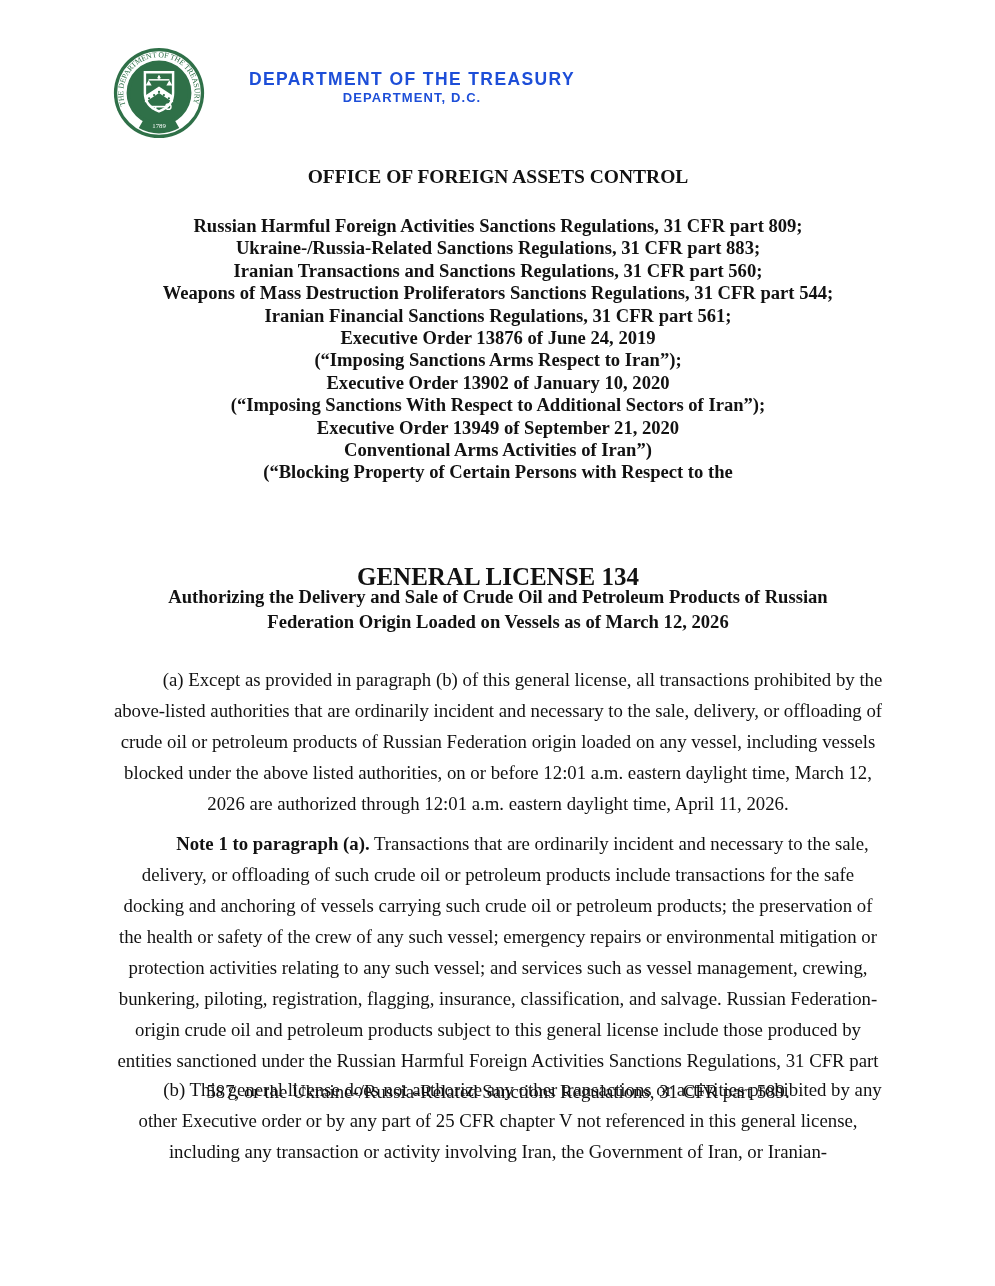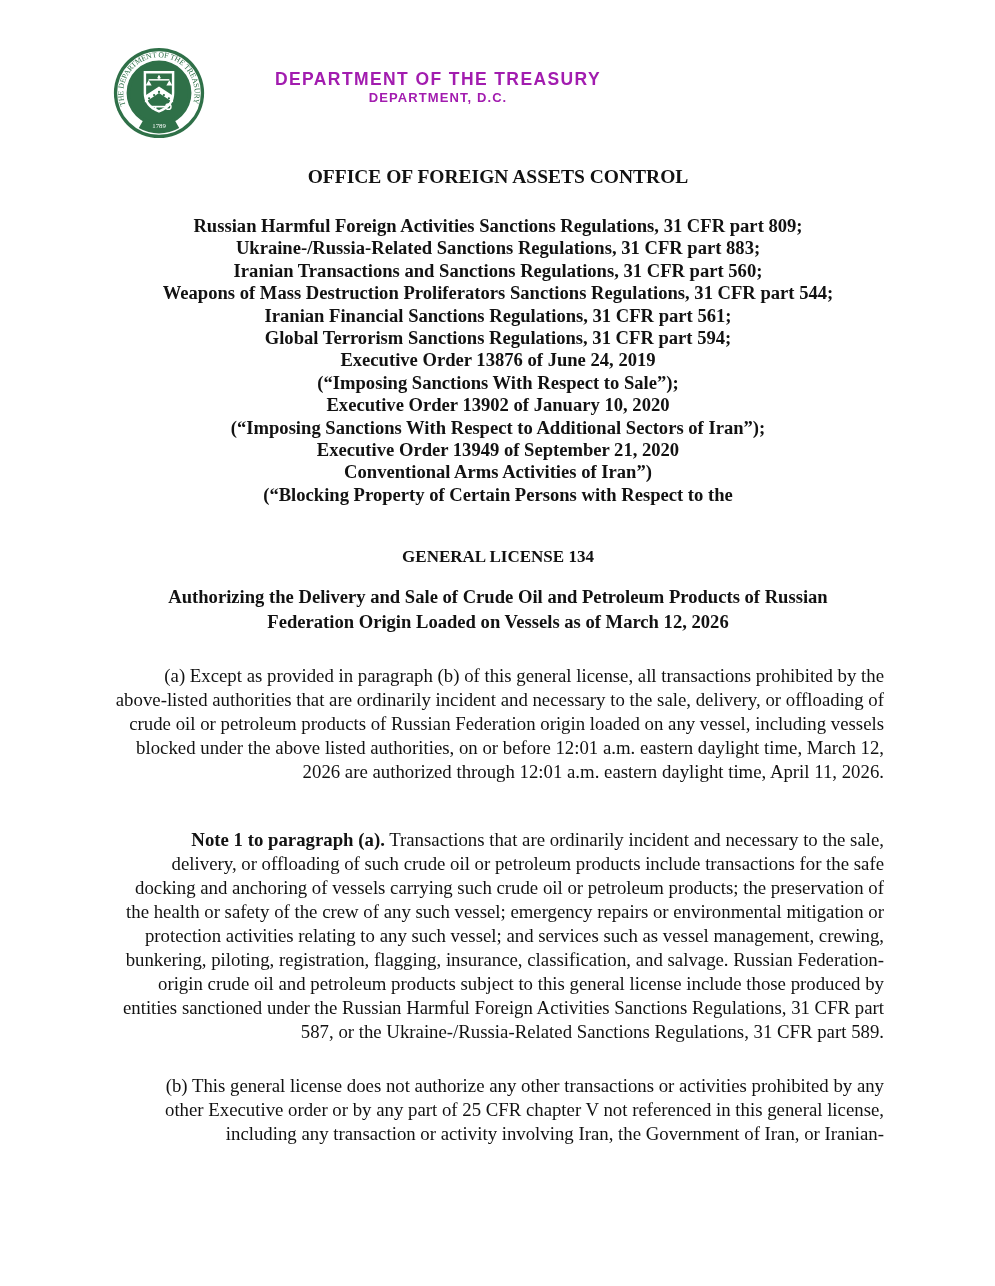--- a/index.html
+++ b/index.html
@@ -20,44 +20,43 @@
     width: 94px;
     height: 94px;
   }
   .lh-line {
     position: absolute;
     left: 0;
     width: 824px;
     text-align: center;
     font-family: "Liberation Sans", sans-serif;
     font-weight: bold;
-    color: #a21caf;
-    margin-left: 26px;
+    color: #1d4ed8;
   }
   .lh-agency { top: 69px; font-size: 17.5px; letter-spacing: 1.4px; }
   .lh-location { top: 90px; font-size: 13px; letter-spacing: 1.1px; }
 
   
   .block {
     position: absolute;
     left: 112px;
     width: 772px;
     margin: 0;
     font-family: Liberation Serif, serif;
   }
   .centered { text-align: center; font-weight: bold; }
   .office-title { top: 166px; font-size: 19.5px; }
   .authorities { top: 215px; font-size: 18.6px; line-height: 22.4px; }
-  .license-title { top: 547px; font-size: 17px; }
+  .license-title { top: 563px; font-size: 25px; }
   .subject { top: 585px; font-size: 18.6px; line-height: 24.6px; }
 
   .body-para {
     font-size: 18.8px;
-    line-height: 24px;
-    text-align: right;
+    line-height: 31px;
+    text-align: center;
     text-indent: 49px;
   }
   .para-a { top: 664px; }
   .note-1 { top: 828px; }
   .para-b { top: 1074px; }
   .note-lead { font-weight: bold; }
 </style>
 </head>
 <body>
 
@@ -105,23 +104,22 @@
   <div class="lh-line lh-location">DEPARTMENT, D.C.</div>
 
   <div class="block centered office-title">OFFICE OF FOREIGN ASSETS CONTROL</div>
 
   <div class="block centered authorities">
     <div>Russian Harmful Foreign Activities Sanctions Regulations, 31 CFR part 809;</div>
     <div>Ukraine-/Russia-Related Sanctions Regulations, 31 CFR part 883;</div>
     <div>Iranian Transactions and Sanctions Regulations, 31 CFR part 560;</div>
     <div>Weapons of Mass Destruction Proliferators Sanctions Regulations, 31 CFR part 544;</div>
     <div>Iranian Financial Sanctions Regulations, 31 CFR part 561;</div>
-    <div>Global Terrorism Sanctions Regulations, 31 CFR part 594;</div>
     <div>Executive Order 13876 of June 24, 2019</div>
-    <div>(“Imposing Sanctions With Respect to Sale”);</div>
+    <div>(“Imposing Sanctions Arms Respect to Iran”);</div>
     <div>Executive Order 13902 of January 10, 2020</div>
     <div>(“Imposing Sanctions With Respect to Additional Sectors of Iran”);</div>
     <div>Executive Order 13949 of September 21, 2020</div>
     <div>Conventional Arms Activities of Iran”)</div>
     <div>(“Blocking Property of Certain Persons with Respect to the</div>
   </div>
 
   <div class="block centered license-title">GENERAL LICENSE 134</div>
 
   <div class="block centered subject">

